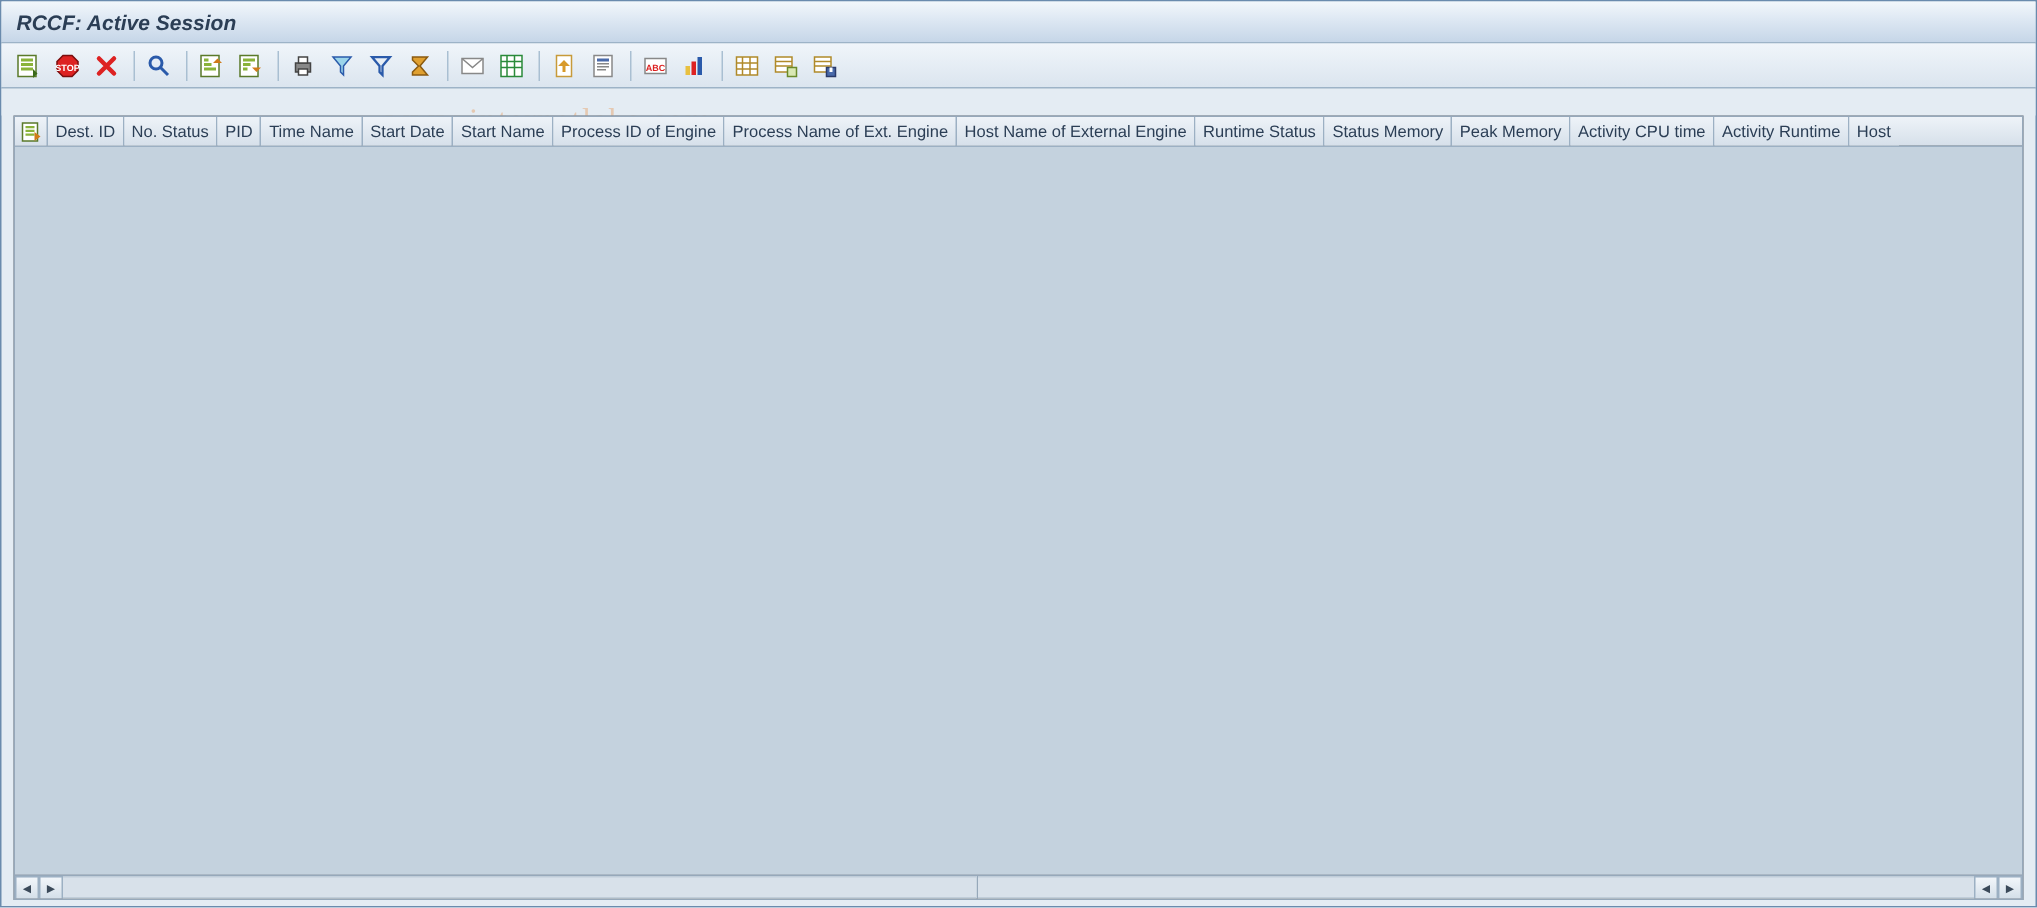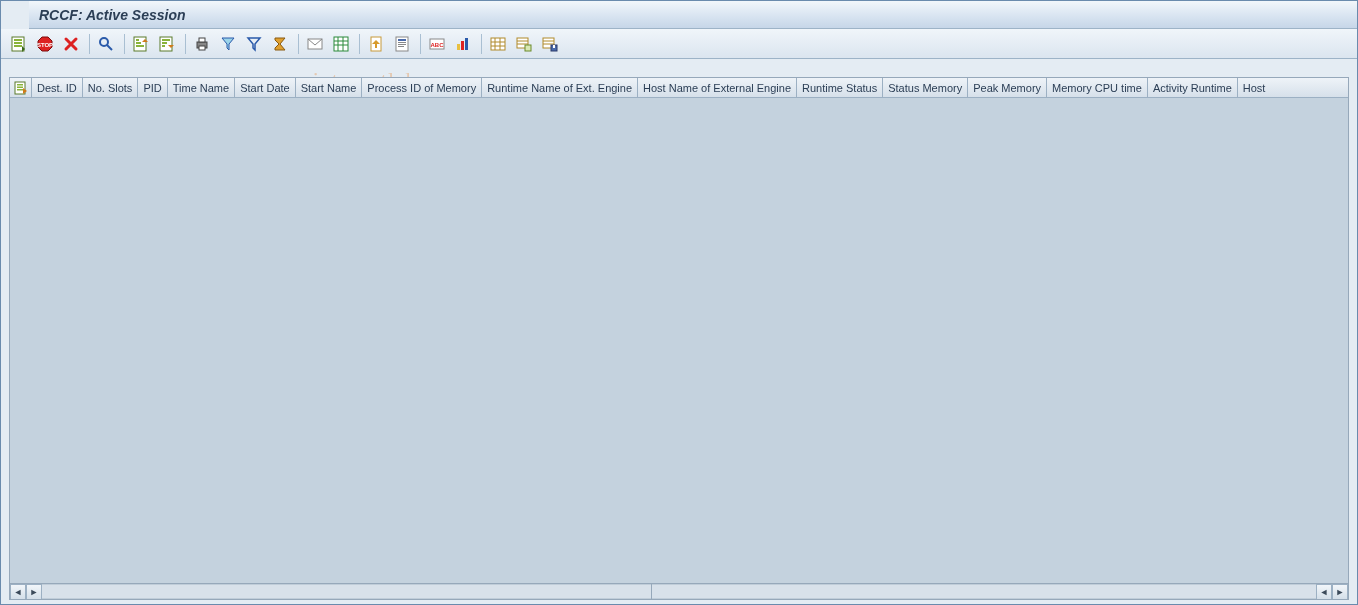--- a/index.html
+++ b/index.html
@@ -24,21 +24,20 @@
     height: 28px;
     background: linear-gradient(to bottom, #f2f7fb 0%, #dbe6f2 50%, #c6d6e8 100%);
     border-bottom: 1px solid #9db3c7;
     display: flex;
     align-items: center;
     padding-left: 10px;
     font-size: 14px;
     font-weight: bold;
     font-style: italic;
     color: #2b3e55;
-    margin-left: 28px;
   }
   
   .toolbar {
     height: 30px;
     background: linear-gradient(to bottom, #f0f5fa 0%, #dbe5ef 100%);
     border-bottom: 1px solid #9db3c7;
     display: flex;
     align-items: center;
     padding: 0 6px;
     gap: 0;
@@ -347,54 +346,54 @@
               <rect x="3" y="3" width="6" height="1.5" fill="#8ab33a"></rect>
               <rect x="3" y="5.5" width="6" height="1.5" fill="#8ab33a"></rect>
               <rect x="3" y="8" width="6" height="1.5" fill="#8ab33a"></rect>
               <polygon points="9,9 13,12 9,15" fill="#d07b1a" transform="translate(0,-2)"></polygon>
             </svg>
         </div>
         <div class="col-header">
             <span>Dest. ID</span>
           </div>
         <div class="col-header">
-            <span>No. Slots</span>
+            <span>No. Status</span>
           </div>
         <div class="col-header">
             <span>PID</span>
           </div>
         <div class="col-header">
             <span>Time Name</span>
           </div>
         <div class="col-header">
             <span>Start Date</span>
           </div>
         <div class="col-header">
             <span>Start Name</span>
           </div>
         <div class="col-header">
-            <span>Process ID of Memory</span>
-          </div>
-        <div class="col-header">
-            <span>Runtime Name of Ext. Engine</span>
+            <span>Process ID of Engine</span>
+          </div>
+        <div class="col-header">
+            <span>Process Name of Ext. Engine</span>
           </div>
         <div class="col-header">
             <span>Host Name of External Engine</span>
           </div>
         <div class="col-header">
             <span>Runtime Status</span>
           </div>
         <div class="col-header">
             <span>Status Memory</span>
           </div>
         <div class="col-header">
             <span>Peak Memory</span>
           </div>
         <div class="col-header">
-            <span>Memory CPU time</span>
+            <span>Activity CPU time</span>
           </div>
         <div class="col-header">
             <span>Activity Runtime</span>
           </div>
         <div class="col-header" style="border-right:none;">
             <span>Host</span>
           </div>
       </div>
       <div class="grid-body"></div>
       <div class="hscrollbars">

